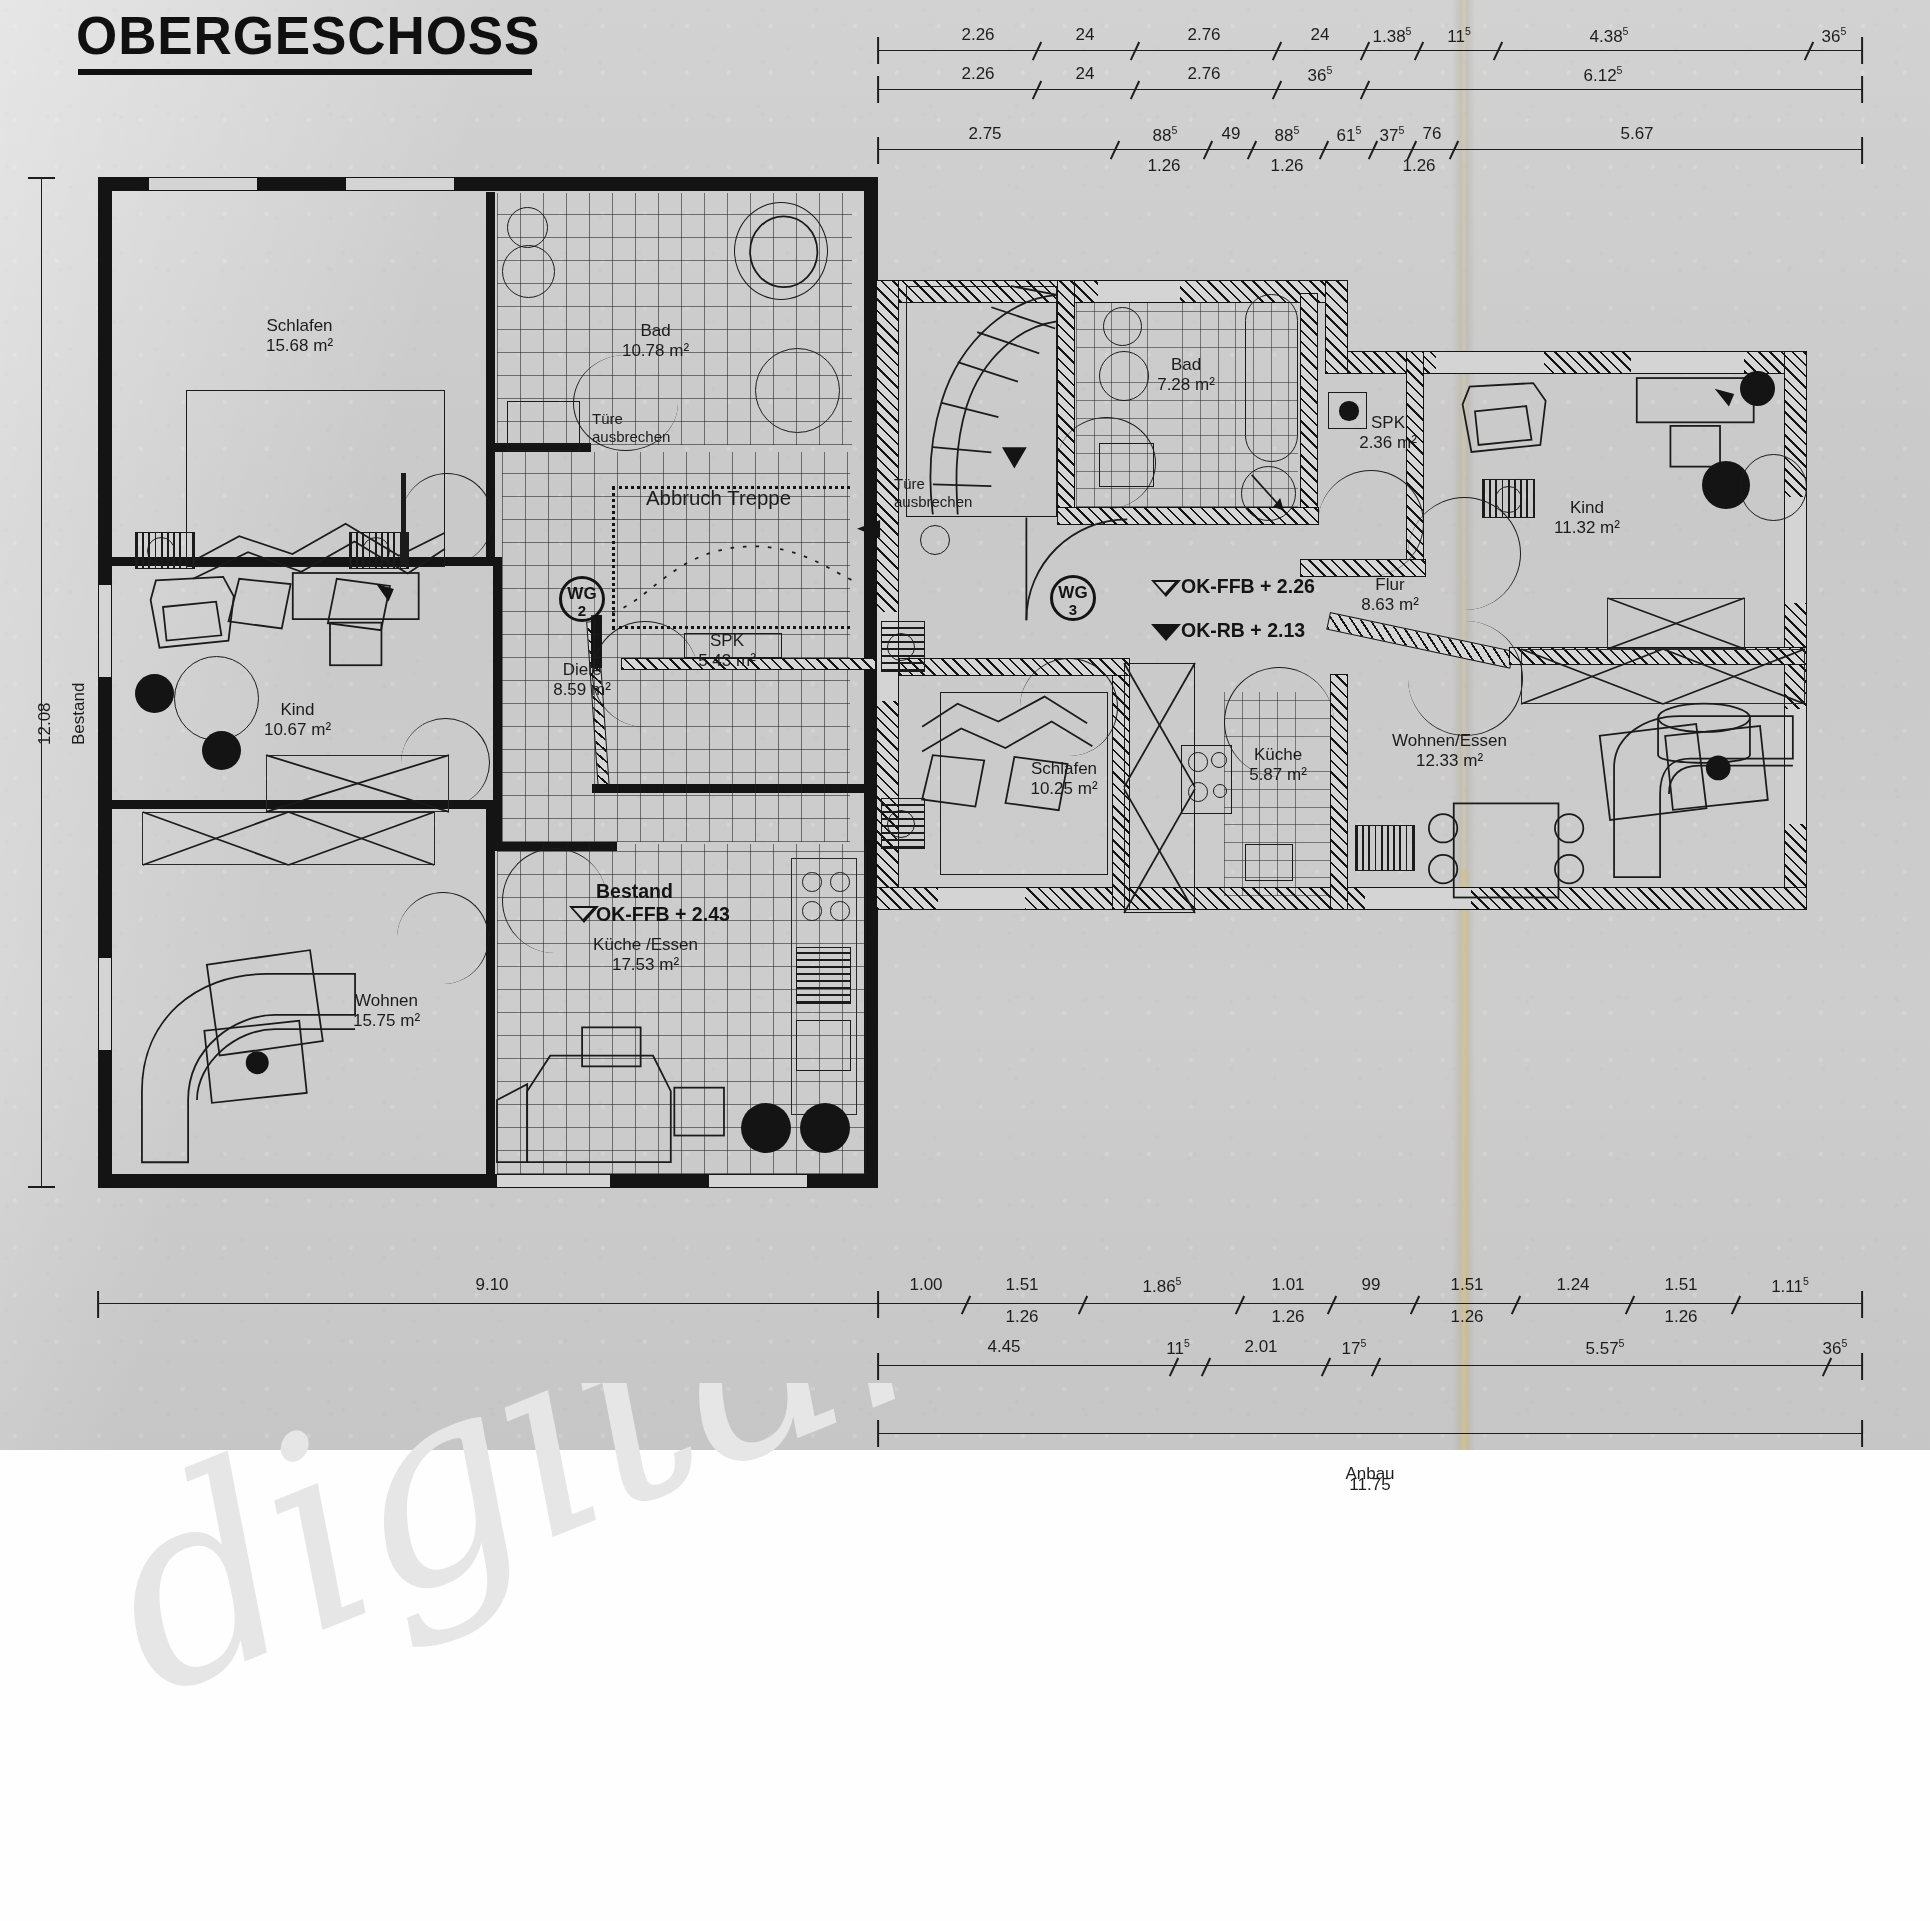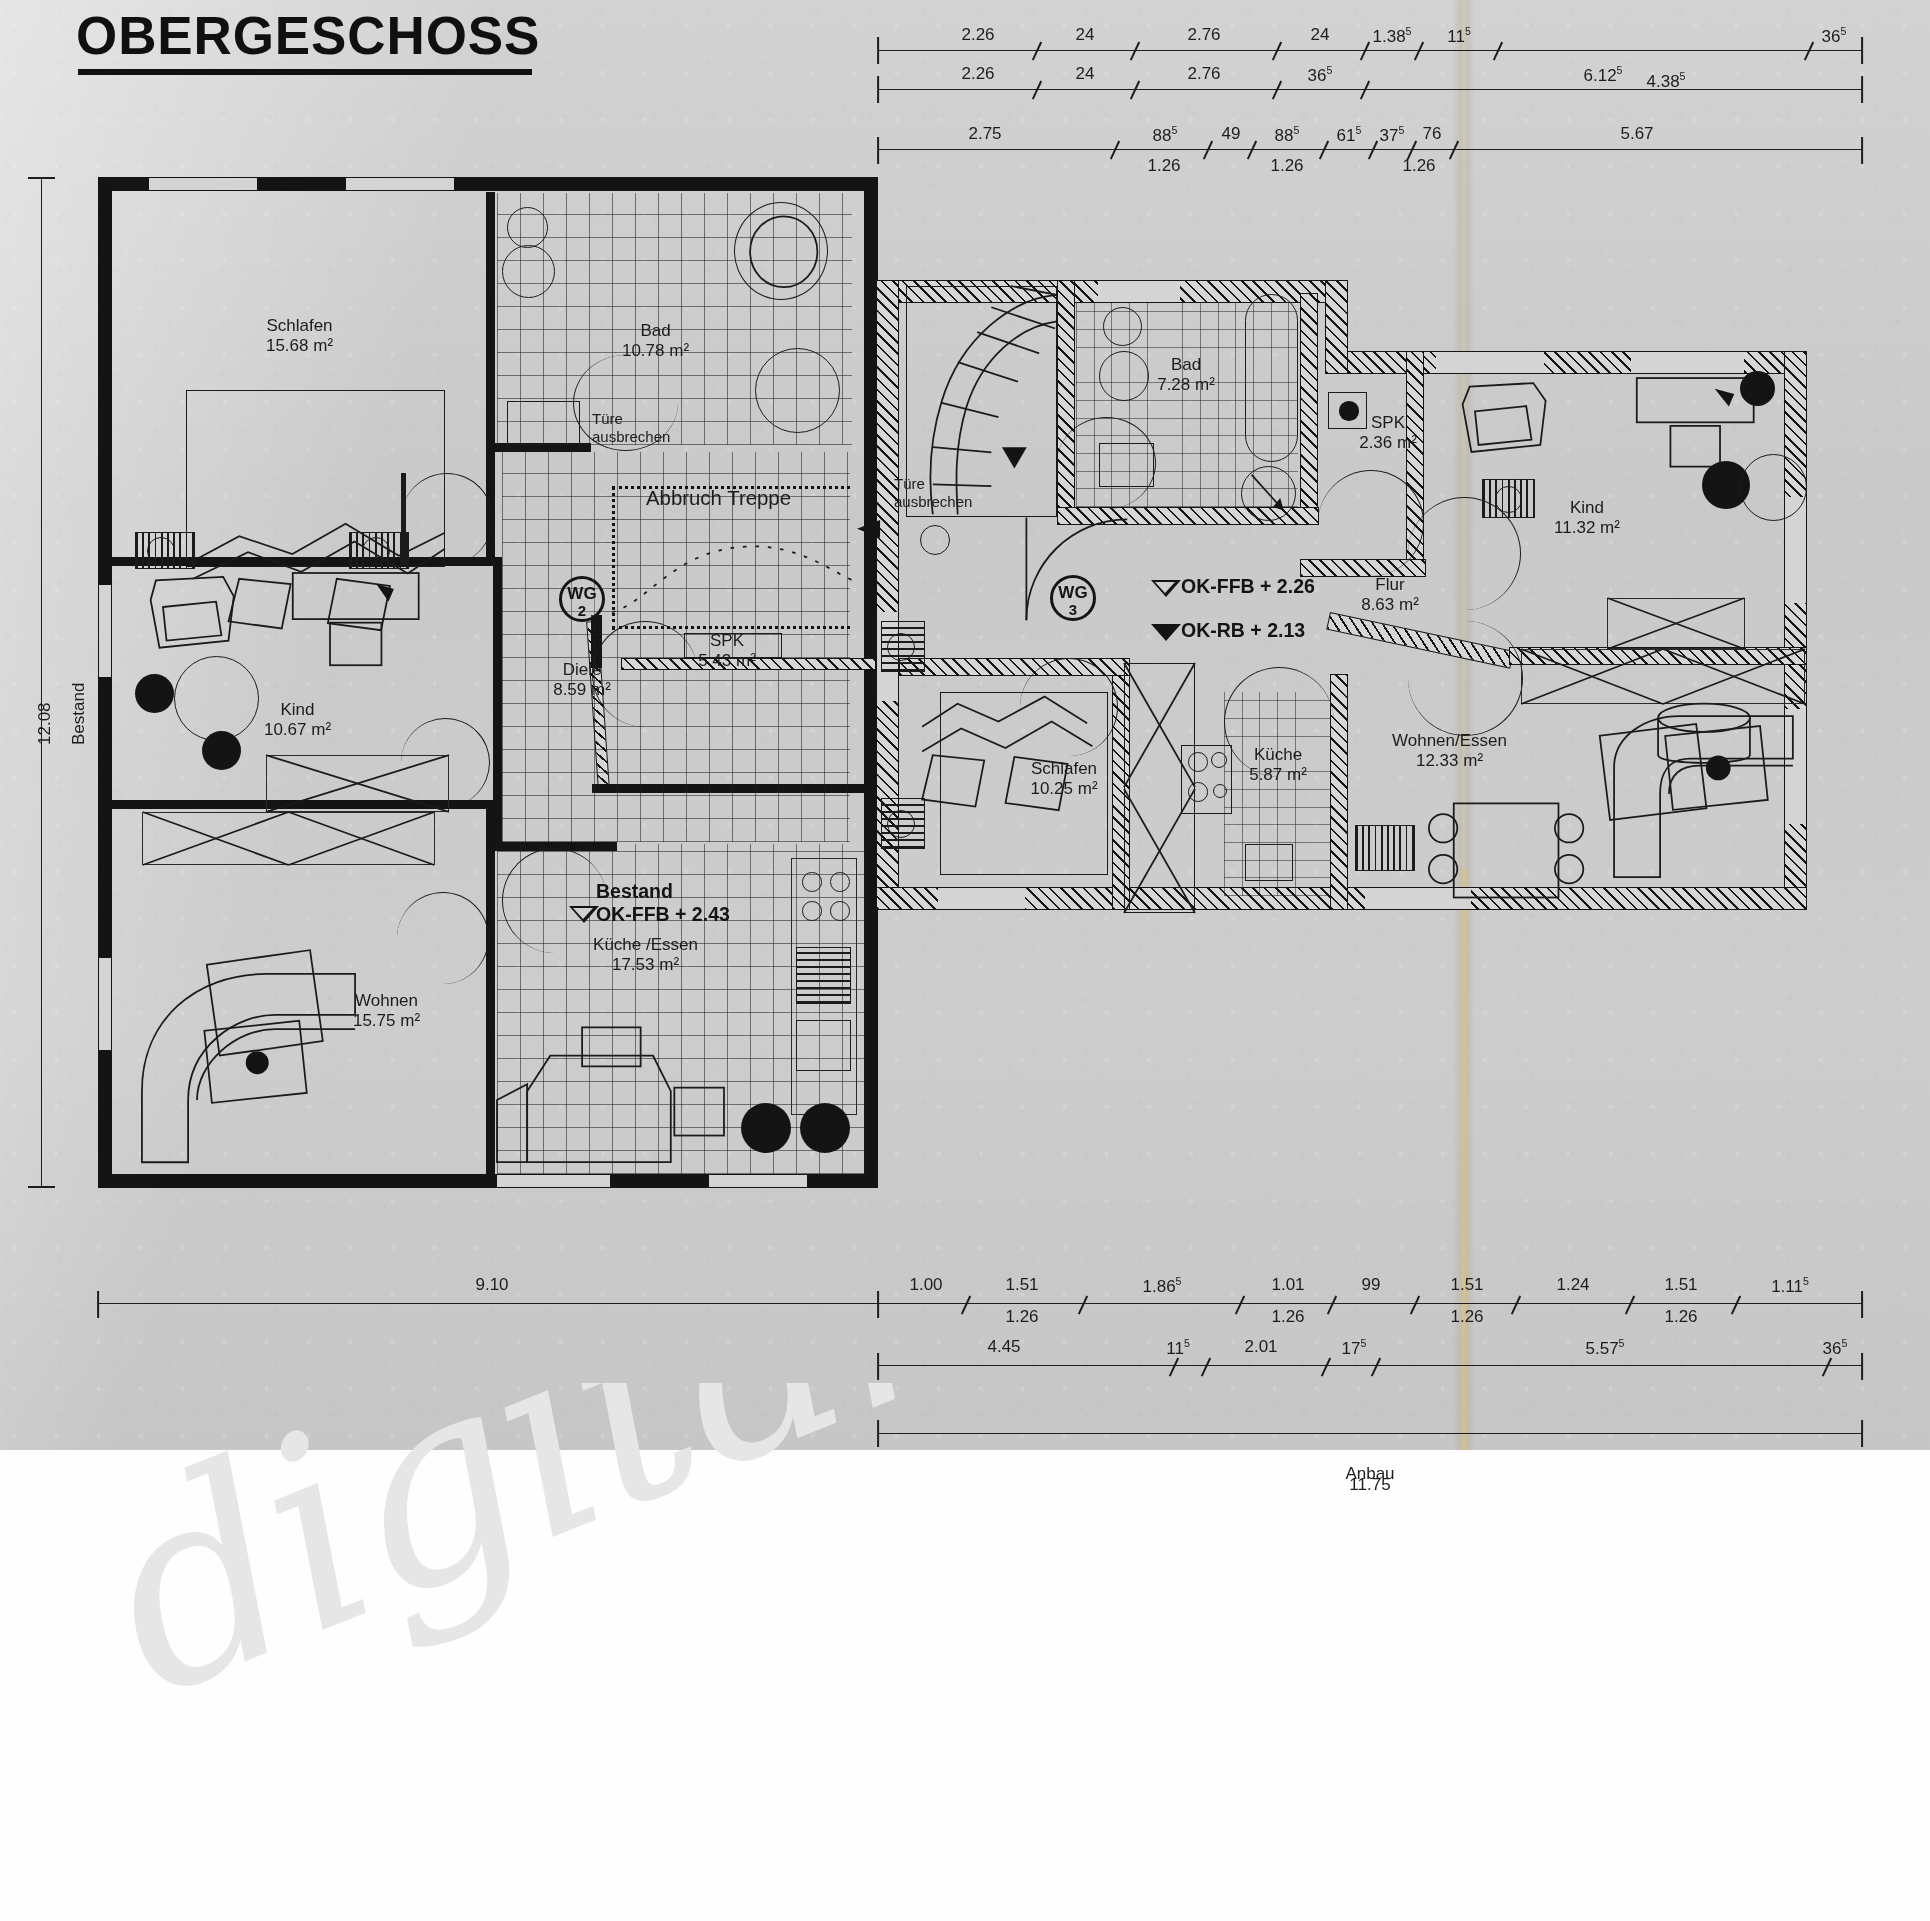--- a/index.html
+++ b/index.html
@@ -764,21 +764,21 @@
   <div class="dimtext" style="left:1370px; top:1436px; font-size:17px;margin-top:28px;">Anbau</div>
 </div>
 
 <div id="dimlabels">
     <div class="dimtext" style="left: 978px; top: 25px;">2.26</div>
     <div class="dimtext" style="left: 1085px; top: 25px;">24</div>
     <div class="dimtext" style="left: 1204px; top: 25px;">2.76</div>
     <div class="dimtext" style="left: 1320px; top: 25px;">24</div>
     <div class="dimtext" style="left: 1392px; top: 25px;">1.38<sup>5</sup></div>
     <div class="dimtext" style="left: 1459px; top: 25px;">11<sup>5</sup></div>
-    <div class="dimtext" style="left: 1666px; top: 25px; margin-top: 45px;">4.38<sup>5</sup></div>
+    <div class="dimtext" style="left: 1609px; top: 25px;">4.38<sup>5</sup></div>
     <div class="dimtext" style="left: 1834px; top: 25px;">36<sup>5</sup></div>
     <div class="dimtext" style="left: 978px; top: 64px;">2.26</div>
     <div class="dimtext" style="left: 1085px; top: 64px;">24</div>
     <div class="dimtext" style="left: 1204px; top: 64px;">2.76</div>
     <div class="dimtext" style="left: 1320px; top: 64px;">36<sup>5</sup></div>
     <div class="dimtext" style="left: 1603px; top: 64px;">6.12<sup>5</sup></div>
     <div class="dimtext" style="left: 985px; top: 124px;">2.75</div>
     <div class="dimtext" style="left: 1165px; top: 124px;">88<sup>5</sup></div>
     <div class="dimtext" style="left: 1231px; top: 124px;">49</div>
     <div class="dimtext" style="left: 1287px; top: 124px;">88<sup>5</sup></div>

